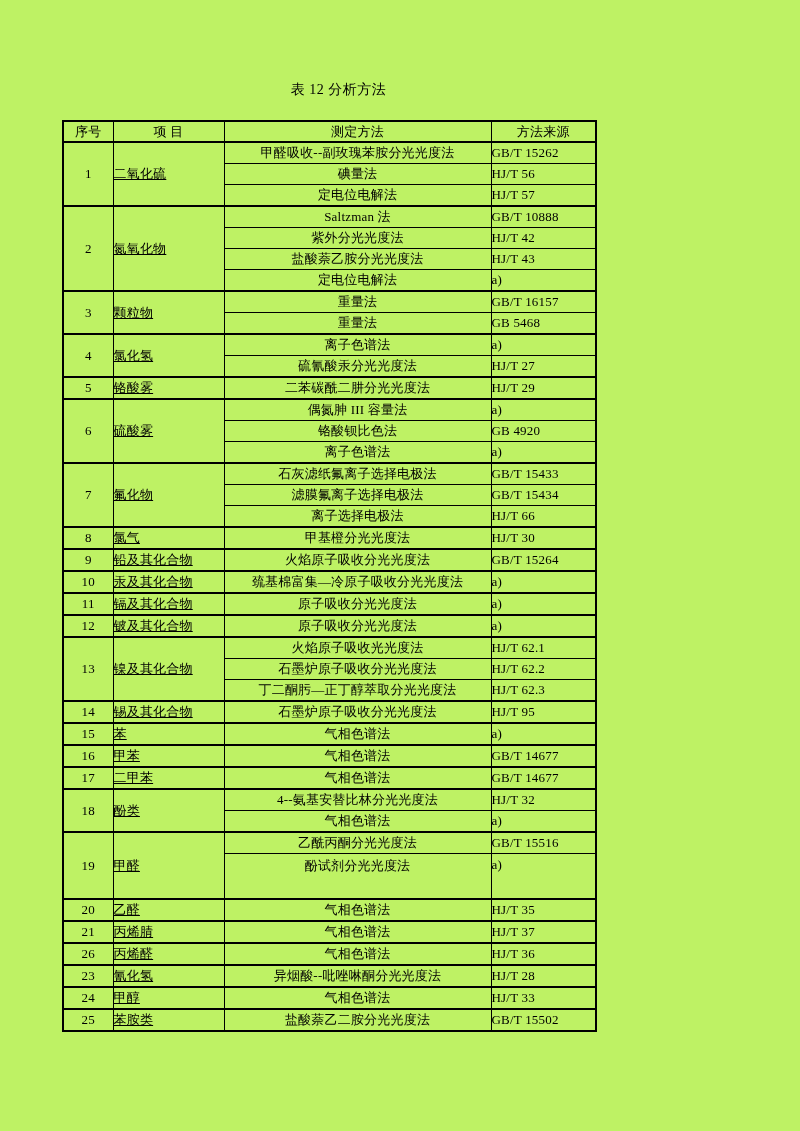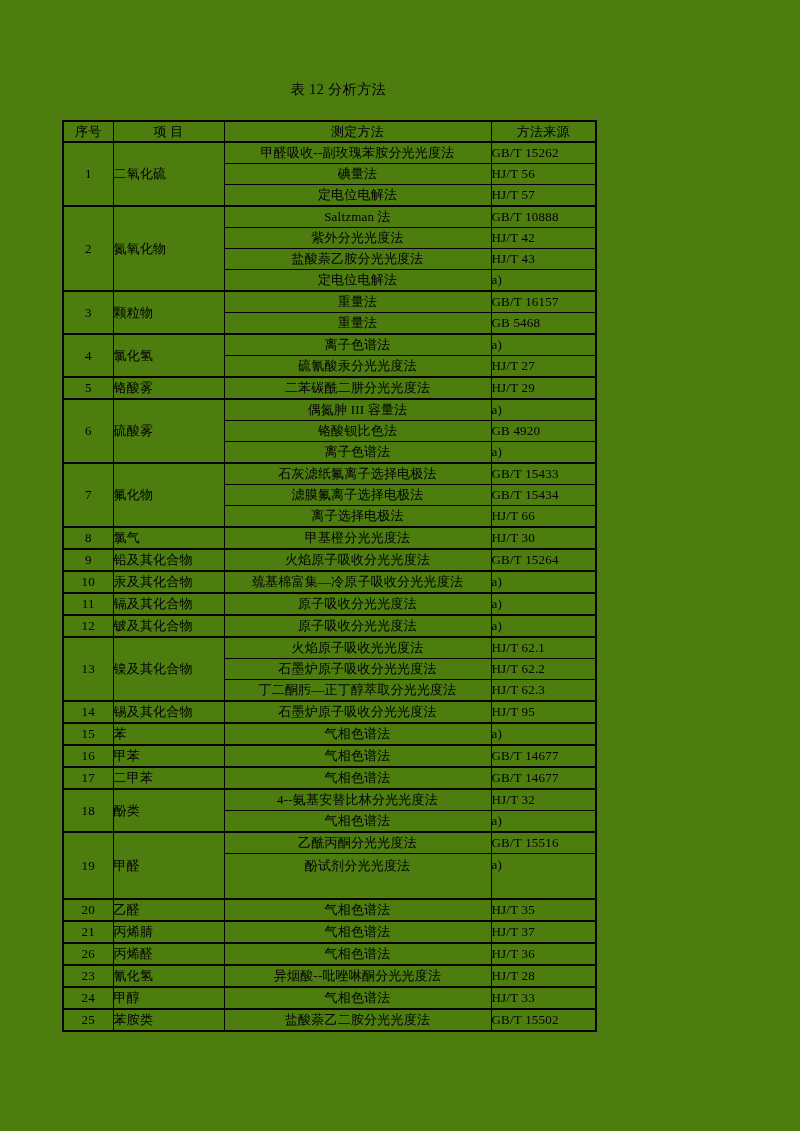--- a/index.html
+++ b/index.html
@@ -1,20 +1,20 @@
 <!DOCTYPE html>
 <html><head>
 <meta charset="utf-8">
 <style>
   html, body { margin: 0; padding: 0; background: #ffffff; }
   .page {
     position: relative;
     width: 800px;
     height: 1131px;
-    background: #4d7c0f;
+    background: #bef264;
     color: #000;
     font-family: "Liberation Serif", "DejaVu Serif", serif;
     overflow: hidden;
   }
   .caption {
     position: absolute;
     top: 81px;
     left: 72px;
     width: 533px;
     text-align: center;
@@ -48,21 +48,21 @@
     border-bottom: 2px solid #000;
     border-top: 2px solid #000;
     margin-top: 12px;
   }
   table.analysis td {
     height: 20px;
     border: 1px solid #000;
   }
   tr.group-start td { border-top: 2px solid #000; }
   td.col-no   { text-align: center; }
-  td.col-item { padding-left: 12px; }
+  td.col-item { padding-left: 12px; text-decoration: underline; }
   td.col-method { padding-left: 9px; text-align: center; }
   td.col-source { padding-left: 14px; margin-left: 36px; }
   tr.tall td { height: 41px; vertical-align: top; padding-top: 3px; }
   td.top-align { vertical-align: top; padding-top: 3px; }
 </style>
 </head>
 <body>
 
 <div class="page">
 

